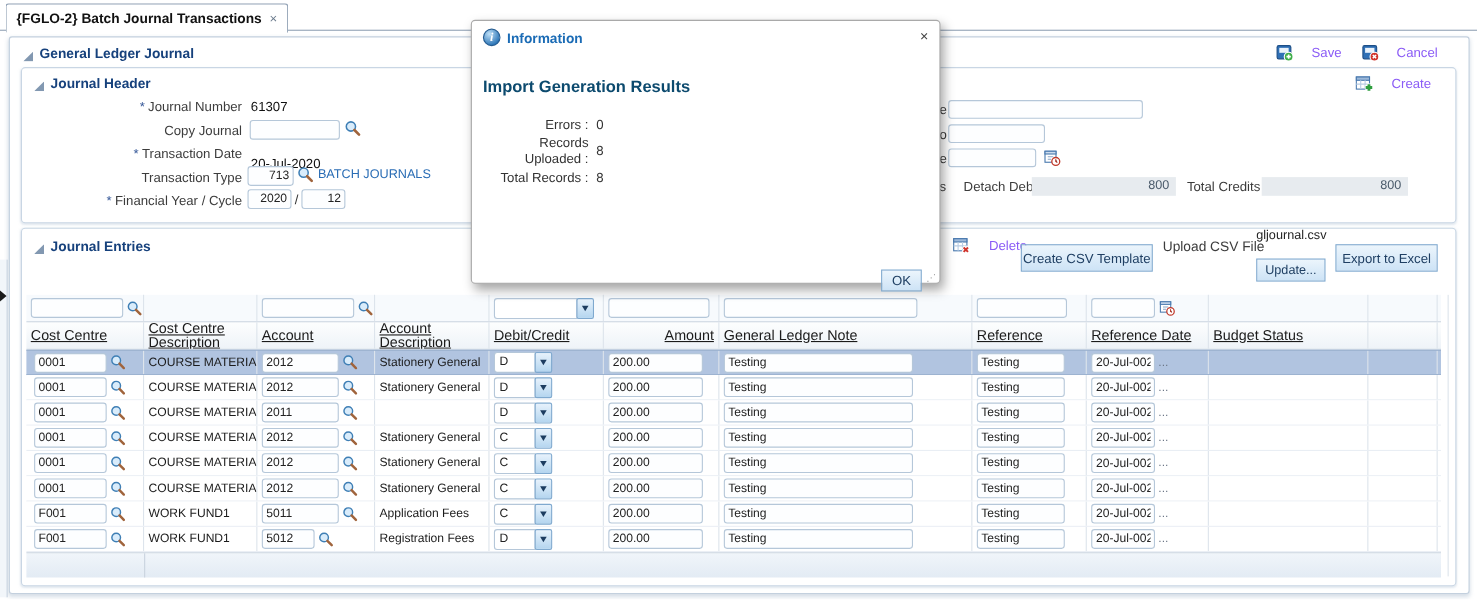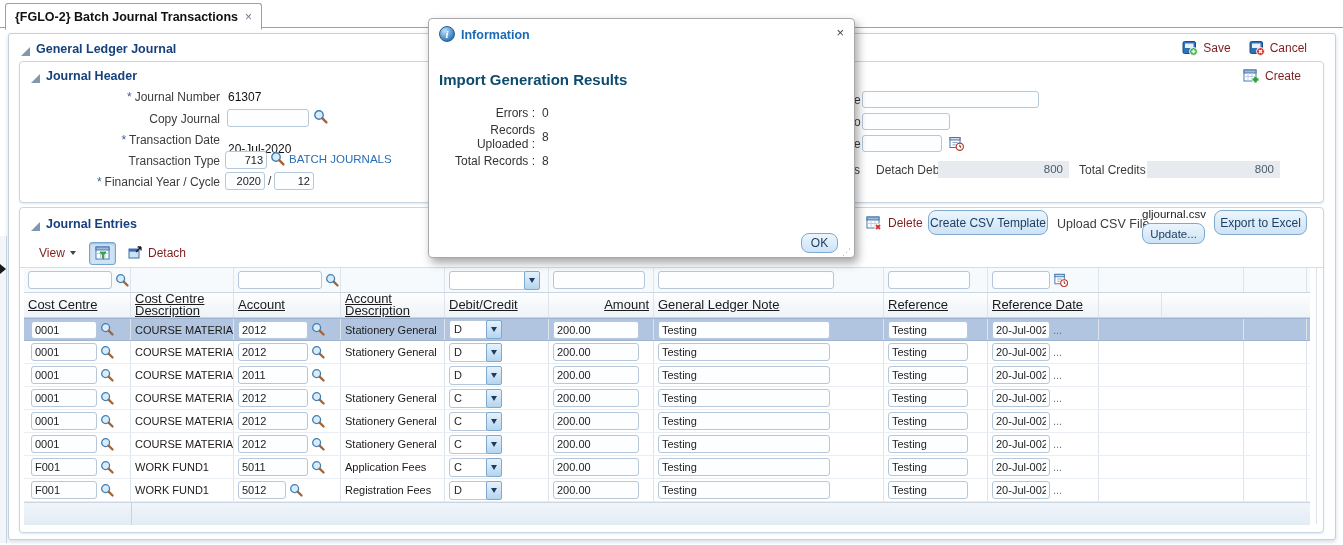--- a/index.html
+++ b/index.html
@@ -21,24 +21,24 @@
         clip-path:polygon(100% 0,100% 100%,0 100%);}
   .lbl{color:#3c3c3c;}
   .req{color:#3b5c9b;margin-right:3px;}
   .link{color:#2a6db5;font-size:11.5px;white-space:nowrap;}
   
   .inp{height:18px;border:1px solid #b5c7d9;border-radius:3px;background:#fdfeff;
        font:11px "Liberation Sans",sans-serif;color:#222;padding:0 3px;box-sizing:border-box;}
   .inp.right{text-align:right;}
   .ro-field{background:#e7ebef;color:#4b5b6b;font-size:11.5px;height:17px;line-height:17px;
             text-align:right;padding:0 6px;box-sizing:border-box;}
-  .btn{background:linear-gradient(#ecf5fc,#cde3f6);border:1px solid #7fa9cf;border-radius:8px;
+  .btn{background:linear-gradient(#ecf5fc,#cde3f6);border:1px solid #7fa9cf;border-radius:0;
        font:12px "Liberation Sans",sans-serif;color:#1f3f63;text-align:center;cursor:default;
-       display:flex;align-items:center;justify-content:center;box-sizing:border-box;}
-  .icon-btn{display:flex;align-items:center;gap:5px;font-size:12px;color:#7f1d1d;white-space:nowrap;}
+       display:flex;align-items:center;justify-content:center;box-sizing:border-box;margin-top:12px;}
+  .icon-btn{display:flex;align-items:center;gap:16px;font-size:12px;color:#8b5cf6;white-space:nowrap;}
   .selwrap{display:inline-flex;height:19px;align-items:stretch;}
   .selval{border:1px solid #b5c7d9;border-radius:3px 0 0 3px;background:#fff;width:38px;
           padding:0 4px;line-height:17px;box-sizing:border-box;font-size:11px;color:#222;}
   .selbtn{width:16px;border:1px solid #7fa9cf;margin-left:-1px;border-radius:2px;
           background:linear-gradient(#e7f2fc,#b4d5ef);display:flex;align-items:center;justify-content:center;box-sizing:border-box;}
   .caret{width:0;height:0;border-left:3.5px solid transparent;border-right:3.5px solid transparent;border-top:5px solid #1c3c60;}
   .caret-dark{width:0;height:0;border-left:3.5px solid transparent;border-right:3.5px solid transparent;border-top:4px solid #444;}
   
   #je-toolbar{position:absolute;left:0;top:32px;width:100%;height:28px;border-bottom:1px solid #d5dde6;box-sizing:border-box;}
   .tglbtn{position:absolute;width:27px;height:23px;background:#cfe3f6;border:1px solid #74a4d4;border-radius:3px;
@@ -205,42 +205,20 @@
           <path d="M10 10l4 4M14 10l-4 4" stroke="#d0342c" stroke-width="1.8"></path>
         </svg>
         <span>Delete</span>
       </div>
       <div class="btn" style="position:absolute;left:908px;top:2px;width:120px;height:25px;">Create CSV Template</div>
       <span class="lbl" style="position:absolute;left:1037px;top:9px;font-size:12.5px;">Upload CSV File</span>
       <span style="position:absolute;left:1122px;top:0px;font-size:11.5px;color:#222;">gljournal.csv</span>
       <div class="btn" style="position:absolute;left:1122px;top:15px;width:63px;height:21px;font-size:11.5px;">Update...</div>
       <div class="btn" style="position:absolute;left:1194px;top:2px;width:93px;height:25px;">Export to Excel</div>
 
-      <div id="je-toolbar">
-        <div class="icon-btn" style="position:absolute;left:19px;top:6px;">
-          <span>View</span>
-          <span class="caret-dark"></span>
-        </div>
-        <div class="tglbtn" style="left:69px;top:2px;">
-          <svg width="16" height="15" viewBox="0 0 16 15">
-            <rect x="1" y="1" width="13" height="12" fill="#fff" stroke="#4878ae"></rect>
-            <rect x="1" y="1" width="13" height="3" fill="#9db9da" stroke="#4878ae"></rect>
-            <path d="M1 7.5h13M5.5 4v9M10 4v9" stroke="#b9cde4"></path>
-            <path d="M5 6l6 0-2.3 3v4l-1.4-1v-3z" fill="#3fae49" stroke="#1f7a2d" stroke-width=".6"></path>
-          </svg>
-        </div>
-        <div class="icon-btn" style="position:absolute;left:108px;top:5px;">
-          <svg width="15" height="15" viewBox="0 0 15 15">
-            <rect x="1" y="4" width="10" height="9" fill="#cfe2f4" stroke="#3a6fb0"></rect>
-            <rect x="1" y="4" width="10" height="2.6" fill="#3a6fb0"></rect>
-            <path d="M8 7l5-5M13 2h-3.4M13 2v3.4" stroke="#1b1b1b" stroke-width="1.3" fill="none"></path>
-          </svg>
-          <span>Detach</span>
-        </div>
-      </div>
 
       <div id="grid">
           <div class="grid-row filter-row">
             <div class="cell" style="width: 107px;">
               <input class="inp" style="width: 84px;">
               <span>
                 <svg width="15" height="15" viewBox="0 0 16 16">
                   <circle cx="6" cy="6" r="4.2" fill="#d9ecfb" stroke="#3f7fb5" stroke-width="1.4"></circle>
                   <path d="M9.2 9.2L13.4 13.4" stroke="#a0643c" stroke-width="2.4" stroke-linecap="round"></path>
                 </svg>
@@ -309,20 +287,23 @@
               <span>Amount</span>
             </div>
             <div class="cell h-cell" style="width: 230px;">
               <span>General Ledger Note</span>
             </div>
             <div class="cell h-cell" style="width: 104px;">
               <span>Reference</span>
             </div>
             <div class="cell h-cell" style="width: 111px;">
               <span>Reference Date</span>
+            </div>
+            <div class="cell h-cell" style="width: 145px;">
+              <span>Budget Status</span>
             </div>
             <div class="cell h-cell" style="width: 63px;"></div>
           </div>
           <div class="grid-row body-row selected">
             <div class="cell" style="width: 107px; padding-left: 7px;">
               <input class="inp" value="0001" style="width: 66px;">
               <span>
                 <svg width="15" height="15" viewBox="0 0 16 16">
                   <circle cx="6" cy="6" r="4.2" fill="#d9ecfb" stroke="#3f7fb5" stroke-width="1.4"></circle>
                   <path d="M9.2 9.2L13.4 13.4" stroke="#a0643c" stroke-width="2.4" stroke-linecap="round"></path>

